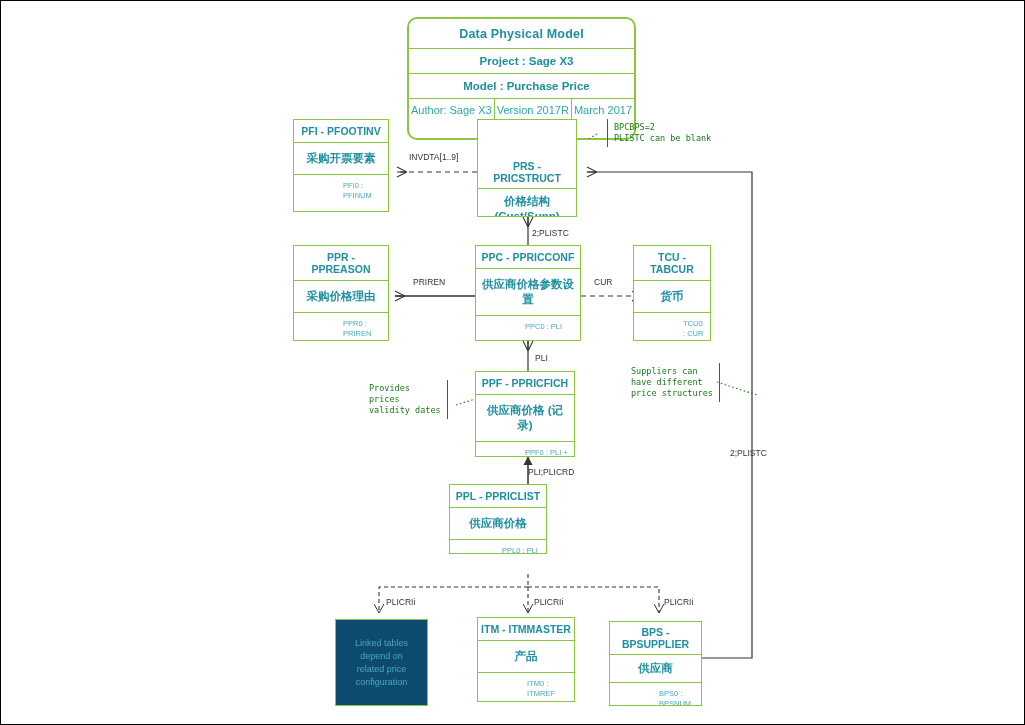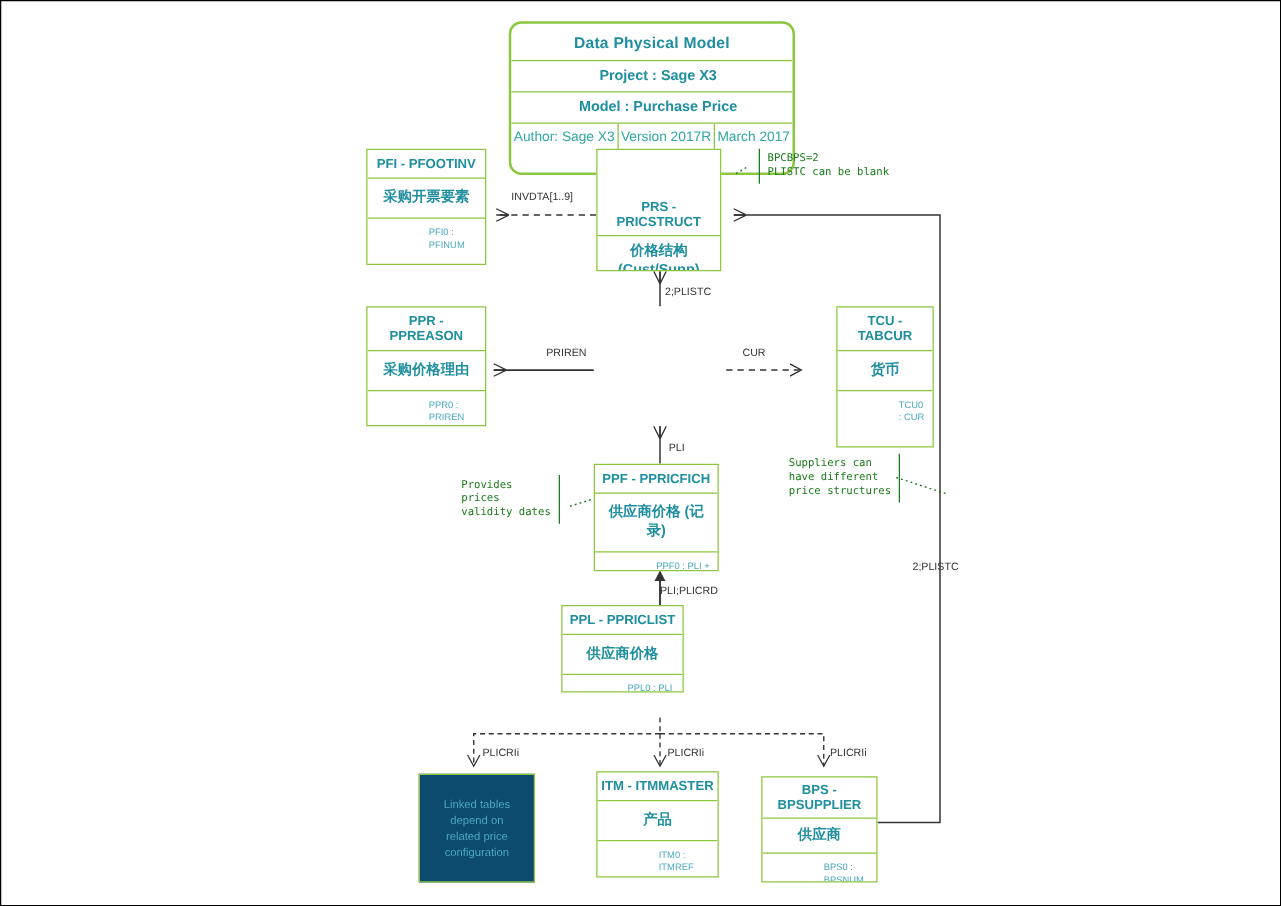--- a/index.html
+++ b/index.html
@@ -197,22 +197,27 @@
     <div class="e-desc" style="padding:5px 4px;">价格结构 (Cust/Supp)</div>
     <div class="e-key center">PRS0 : BPCBPS + PLISTC</div>
   </div>
 
   <div class="entity" style="left:292px;top:244px;width:96px;height:96px;">
     <div class="e-name">PPR - PPREASON</div>
     <div class="e-desc">采购价格理由</div>
     <div class="e-key">PPR0 : PRIREN</div>
   </div>
 
-
-  <div class="entity" style="left:668px;top:244px;width:78px;height:113px;">
+  <div class="entity" style="left:474px;top:244px;width:106px;height:96px;">
+    <div class="e-name">PPC - PPRICCONF</div>
+    <div class="e-desc">供应商价格参数设置</div>
+    <div class="e-key">PPC0 : PLI</div>
+  </div>
+
+  <div class="entity" style="left:632px;top:244px;width:78px;height:96px;">
     <div class="e-name">TCU - TABCUR</div>
     <div class="e-desc">货币</div>
     <div class="e-key">TCU0 : CUR</div>
   </div>
 
   <div class="entity" style="left:474px;top:370px;width:100px;height:86px;">
     <div class="e-name">PPF - PPRICFICH</div>
     <div class="e-desc">供应商价格 (记录)</div>
     <div class="e-key">PPF0 : PLI + PLICRD</div>
   </div>
@@ -246,21 +251,21 @@
 PLISTC can be blank</div>
   <div class="annot" style="left:366px;top:379px;">Provides
 prices
 validity dates</div>
   <div class="annot" style="left:628px;top:362px;">Suppliers can
 have different
 price structures</div>
 
   <div class="rel-label" style="left:408px;top:151px;">INVDTA[1..9]</div>
   <div class="rel-label" style="left:531px;top:227px;">2;PLISTC</div>
-  <div class="rel-label" style="left:412px;top:276px;margin-left:24px;">PRIREN</div>
+  <div class="rel-label" style="left:412px;top:276px;">PRIREN</div>
   <div class="rel-label" style="left:593px;top:276px;">CUR</div>
   <div class="rel-label" style="left:534px;top:352px;">PLI</div>
   <div class="rel-label" style="left:527px;top:466px;">PLI;PLICRD</div>
   <div class="rel-label" style="left:385px;top:596px;">PLICRIi</div>
   <div class="rel-label" style="left:533px;top:596px;">PLICRIi</div>
   <div class="rel-label" style="left:663px;top:596px;">PLICRIi</div>
   <div class="rel-label" style="left:729px;top:447px;">2;PLISTC</div>
 
 </div>
 

